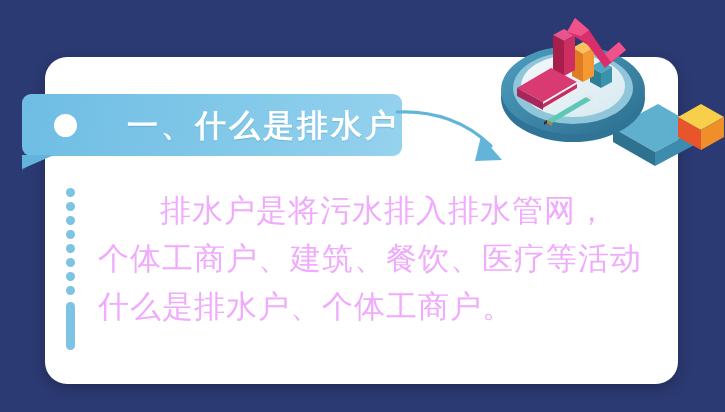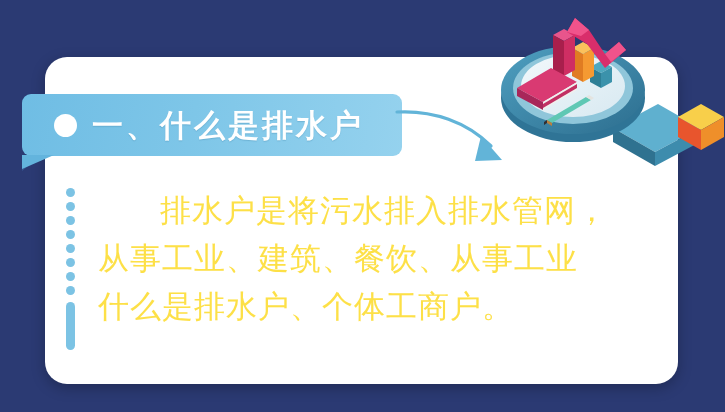--- a/index.html
+++ b/index.html
@@ -20,21 +20,21 @@
     border-radius:22px;
     box-shadow:0 4px 14px rgba(0,0,0,0.25);
   }
 
   
   .ribbon-wrap { position:absolute; left:22px; top:94px; width:380px; height:62px; }
   .ribbon {
     position:absolute; left:0; top:0; width:380px; height:62px;
     background:linear-gradient(100deg,#6fbde4 0%,#7ec6e8 45%,#95d2ee 100%);
     border-radius:9px;
-    display:flex; align-items:center;
+    display:flex; align-items:center;gap:35px;
   }
   .ribbon-fold {
     position:absolute; left:22px; top:155px;
     width:0; height:0;
     border-left:32px solid #63b4dd;
     border-bottom:14px solid transparent;
     z-index:1;
   }
   .ribbon-fold2 {
     position:absolute; left:22px; top:155px;
@@ -68,21 +68,21 @@
     border-radius:50%; background:#7cc3e4;
   }
   .rail .bar {
     position:absolute; left:1px; width:9px; height:48px;
     border-radius:5px; background:#7cc3e4;
   }
 
   
   .body-text {
     position:absolute; left:98px; top:186px; width:540px;
-    color:#fde047;
+    color:#f0abfc;
     font-size:31px;
     line-height:48px;
     letter-spacing:1px;
     white-space:nowrap;
   }
   .body-text .ln { display:block; }
   .body-text .ln.first { text-indent:62px; }
 
   
   .magnifier { position:absolute; left:495px; top:10px; width:230px; height:190px; }
@@ -195,17 +195,17 @@
     <span class="dot" style="top: 42px; background: rgb(124, 195, 228);"></span>
     <span class="dot" style="top: 56px; background: rgb(124, 195, 228);"></span>
     <span class="dot" style="top: 70px; background: rgb(124, 195, 228);"></span>
     <span class="dot" style="top: 84px; background: rgb(124, 195, 228);"></span>
     <span class="dot" style="top: 98px; background: rgb(124, 195, 228);"></span>
     <span class="bar" style="top: 114px; background: rgb(124, 195, 228);"></span>
   </div>
 
   <div class="body-text">
     <span class="ln first">排水户是将污水排入排水管网，</span>
-    <span class="ln">从事工业、建筑、餐饮、从事工业</span>
+    <span class="ln">个体工商户、建筑、餐饮、医疗等活动</span>
     <span class="ln">什么是排水户、个体工商户。</span>
   </div>
 
 </div>
 
 </body></html>

